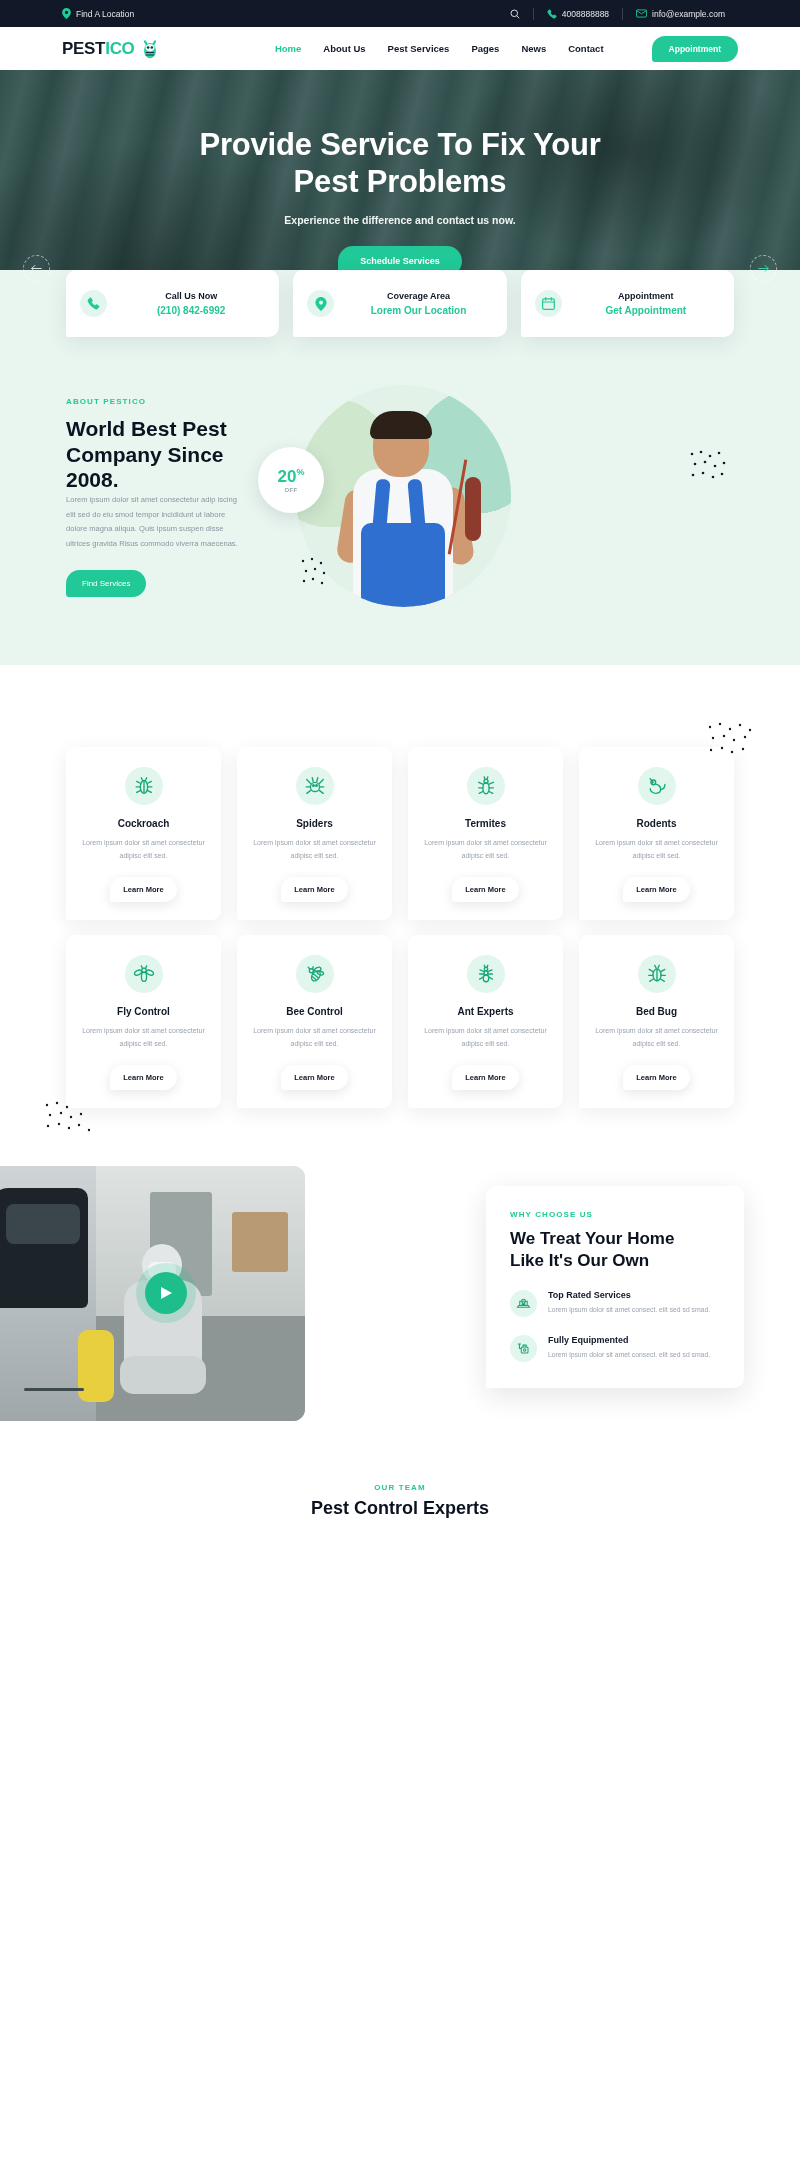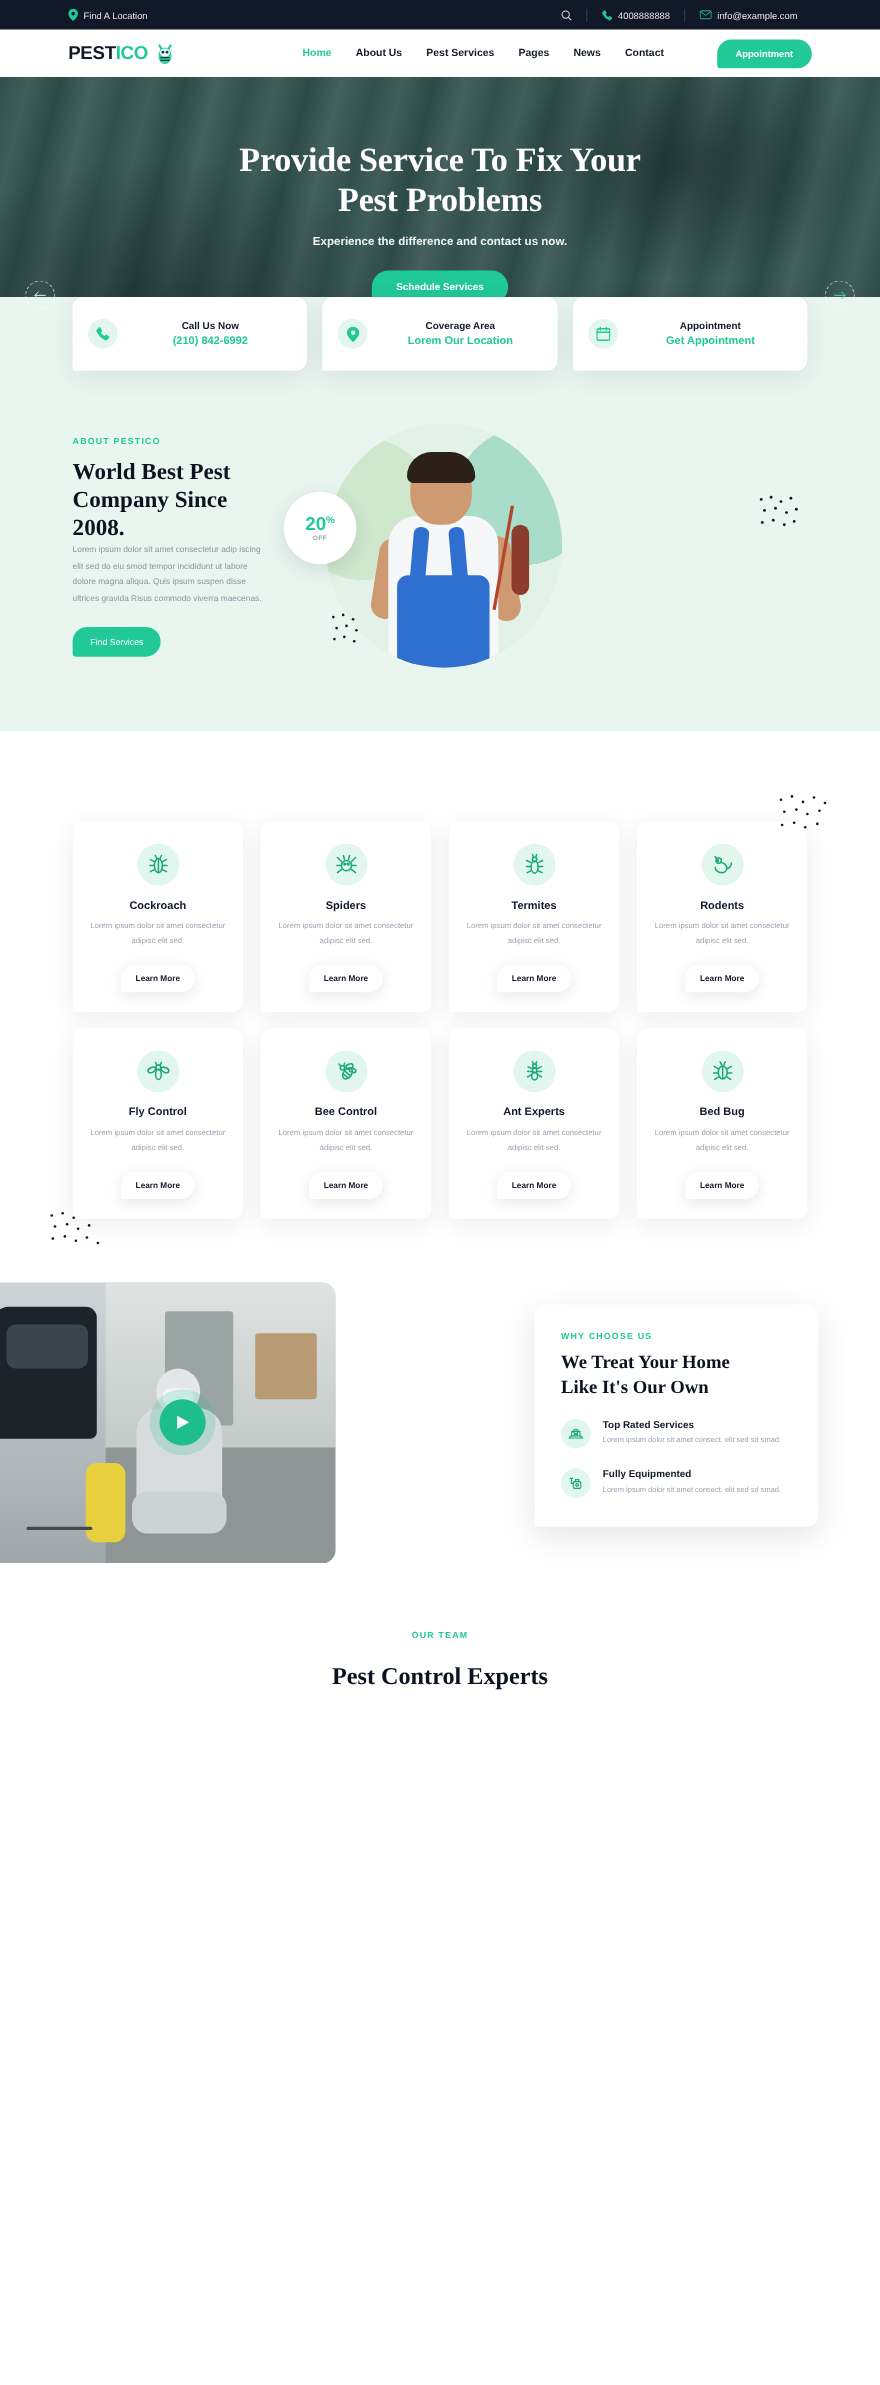--- a/index.html
+++ b/index.html
@@ -2,21 +2,21 @@
 <html><head>
 <meta charset="utf-8">
 <style>
   * { margin:0; padding:0; box-sizing:border-box; }
   body {
     width:800px;
     font-family:"Liberation Sans", sans-serif;
     background:#ffffff;
     overflow-x:hidden;
   }
-  .serif { font-family:Liberation Serif, serif; }
+  .serif { font-family:Liberation Sans, sans-serif; }
 
   
   .topbar {
     background:#111827;
     height:27px;
     display:flex;
     align-items:center;
     padding:0 62px;
     color:#e5e7eb;
     font-size:8.5px;
@@ -255,21 +255,21 @@
   .feat-ic {
     width:27px; height:27px; border-radius:50%;
     background:#e1f6ec; color:#18a87b; flex:none;
     display:flex; align-items:center; justify-content:center;
   }
   .feat-t { font-size:9px; font-weight:800; color:#111827; }
   .feat-d { font-size:6.8px; line-height:1.8; color:#9aa3ae; margin-top:4px; }
 
   
   .team { background:#fff; padding:40px 66px 0 66px; text-align:center; }
-  .team h2 { font-size:22px; margin-top:17px; color:#0b1220; font-weight:700; }
+  .team h2 { font-size:18px; margin-top:4px; color:#0b1220; font-weight:700; }
 </style>
 </head>
 <body>
 
 <div class="topbar">
   <div class="left">
     <span class="ic">
       <svg width="9" height="11" viewBox="0 0 12 15">
           <path d="M6 0C2.7 0 0 2.7 0 6c0 4.2 6 9 6 9s6-4.8 6-9c0-3.3-2.7-6-6-6zm0 8.2A2.2 2.2 0 1 1 6 3.8a2.2 2.2 0 0 1 0 4.4z" fill="#20c997"></path>
         </svg>

